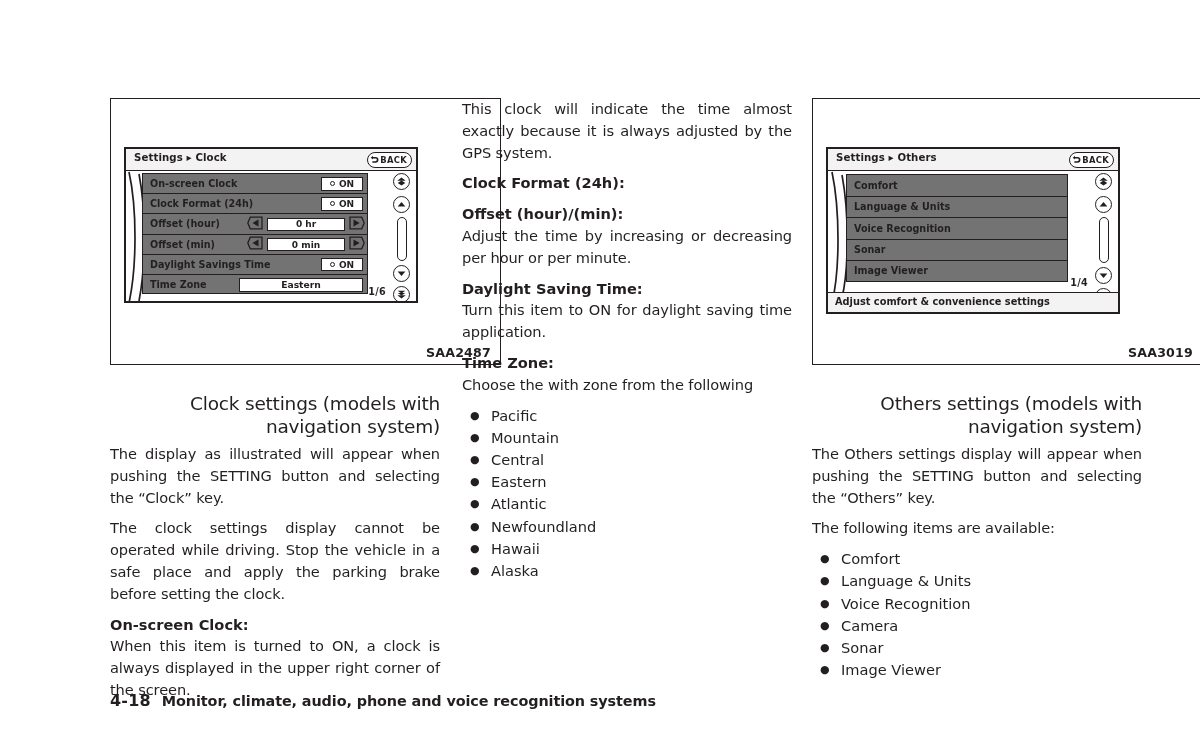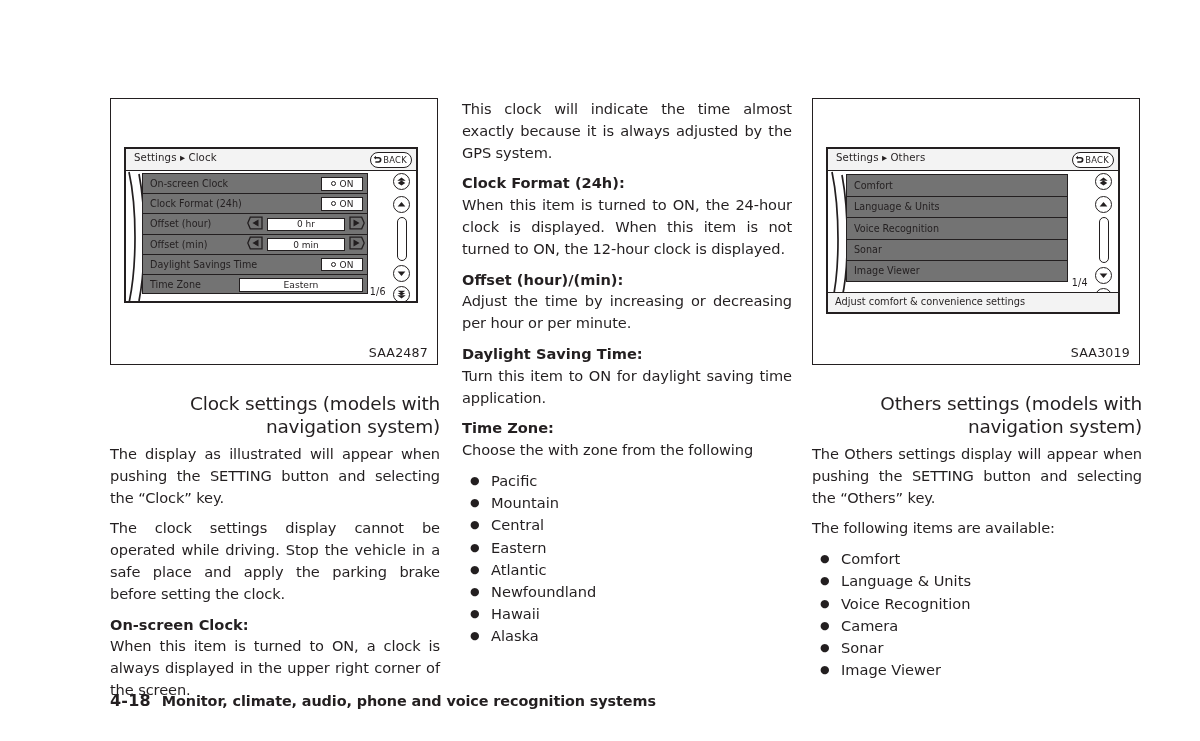--- a/index.html
+++ b/index.html
@@ -73,23 +73,24 @@
     top: 0;
     font-size: 11px;
     line-height: 22.2px;
   }
 
   
   .figure {
     position: relative;
     box-sizing: border-box;
     border: 1.6px solid #231f20;
-    width: 328px;
+    width: 391px;
     height: 267px;
     background: #fff;
+    font-weight: bold;
   }
   .fig-code {
     position: absolute;
     right: 9px;
     bottom: 4px;
     font-size: 12.6px;
     letter-spacing: 0.2px;
   }
 
   
@@ -456,21 +457,20 @@
     <p class="para">The display as illustrated will appear when pushing the SETTING button and selecting the “Clock” key.</p>
     <p class="para">The clock settings display cannot be operated while driving. Stop the vehicle in a safe place and apply the parking brake before setting the clock.</p>
     <p class="subhead">On-screen Clock:</p>
     <p class="para last">When this item is turned to ON, a clock is always displayed in the upper right corner of the screen.</p>
   </div>
 
   <div class="col col-mid">
     <p class="para">This clock will indicate the time almost exactly because it is always adjusted by the GPS system.</p>
 
     <p class="subhead first">Clock Format (24h):</p>
-    <p class="para">When this item is turned to ON, the 24-hour clock is displayed. When this item is not turned to ON, the 12-hour clock is displayed.</p>
 
     <p class="subhead">Offset (hour)/(min):</p>
     <p class="para">Adjust the time by increasing or decreasing per hour or per minute.</p>
 
     <p class="subhead">Daylight Saving Time:</p>
     <p class="para">Turn this item to ON for daylight saving time application.</p>
 
     <p class="subhead">Time Zone:</p>
     <p class="para">Choose the with zone from the following</p>
 

